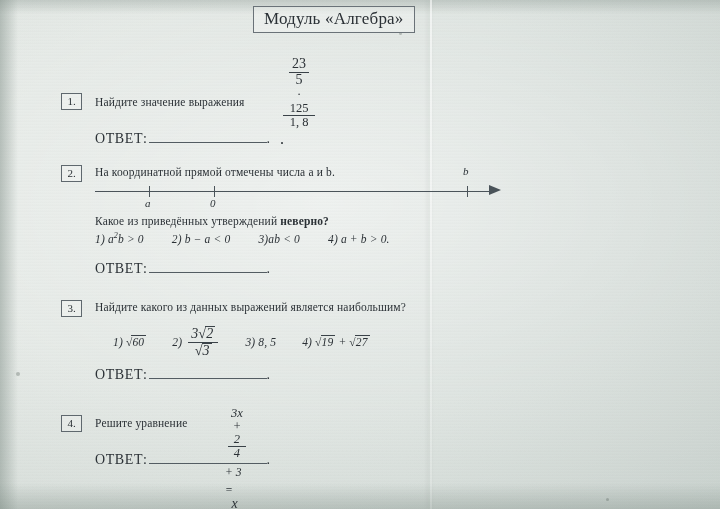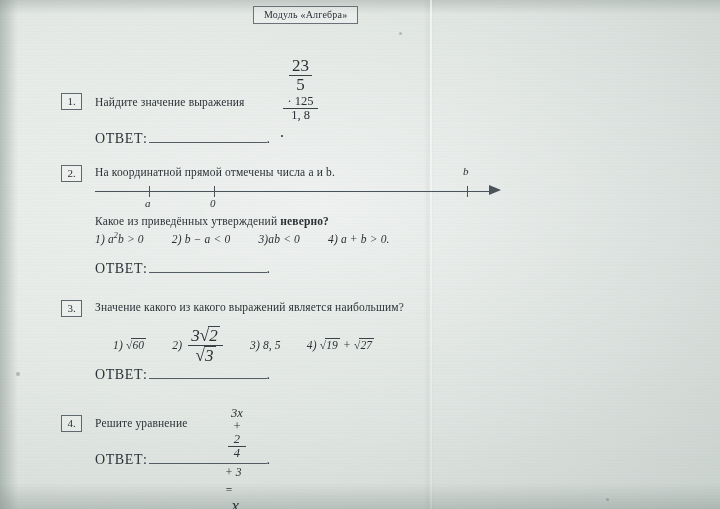--- a/index.html
+++ b/index.html
@@ -40,21 +40,21 @@
     background:linear-gradient(180deg, rgba(255,255,255,0.55), rgba(255,255,255,0.15));
     box-shadow:-2px 0 4px rgba(120,135,128,0.18);
   }
   .speck{position:absolute;background:rgba(90,100,95,0.35);border-radius:50%;}
 
   
   .module-box{
     position:absolute;left:253px;top:6px;
     border:1px solid #6a7278;
     padding:2px 10px 3px 10px;
-    font-size:10px;
+    font-size:17px;
     letter-spacing:0.2px;
     background:rgba(255,255,255,0.25);
   }
 
   
   .task{position:absolute;}
   .num-box{
     position:absolute;
     width:19px;height:15px;
     border:1px solid #5f686e;
@@ -82,21 +82,21 @@
     height:11px;
     margin-left:1px;
   }
 
   
   .frac{
     display:inline-block;
     vertical-align:middle;
     text-align:center;
     line-height:1.05;
-    font-size:17px;
+    font-size:14px;
     margin:0 3px;
     position:relative;
     top:-1px;
   }
   .frac .num{display:block;padding:0 3px;}
   .frac .den{display:block;padding:0 3px;border-top:1px solid #3a4248;}
   .bigfrac{font-size:12.5px;}
   .rad{
     display:inline-block;
     border-top:1px solid #3a4248;
@@ -198,21 +198,21 @@
     </div>
 
     <div class="answer" style="left:95px;top:261px;">
       <span>ОТВЕТ:</span><span class="line"></span><span>.</span>
     </div>
   </div>
 
   <div class="task">
     <div class="num-box" style="left:61px;top:300px;">3.</div>
     <div class="stmt" style="left:95px;top:301px;">
-      <span>Значение какого из какого выражений является наибольшим?</span>
+      <span>Найдите какого из данных выражений является наибольшим?</span>
     </div>
 
     <div class="stmt" style="left:113px;top:327px;">
       <span class="italic">1) <span class="radsign">√</span><span class="rad">60</span></span>
       <span style="display:inline-block;width:20px;"></span>
       <span class="italic">2)
         <span class="frac">
           <span class="num">3<span class="radsign">√</span><span class="rad">2</span></span>
           <span class="den"><span class="radsign">√</span><span class="rad">3</span></span>
         </span>

